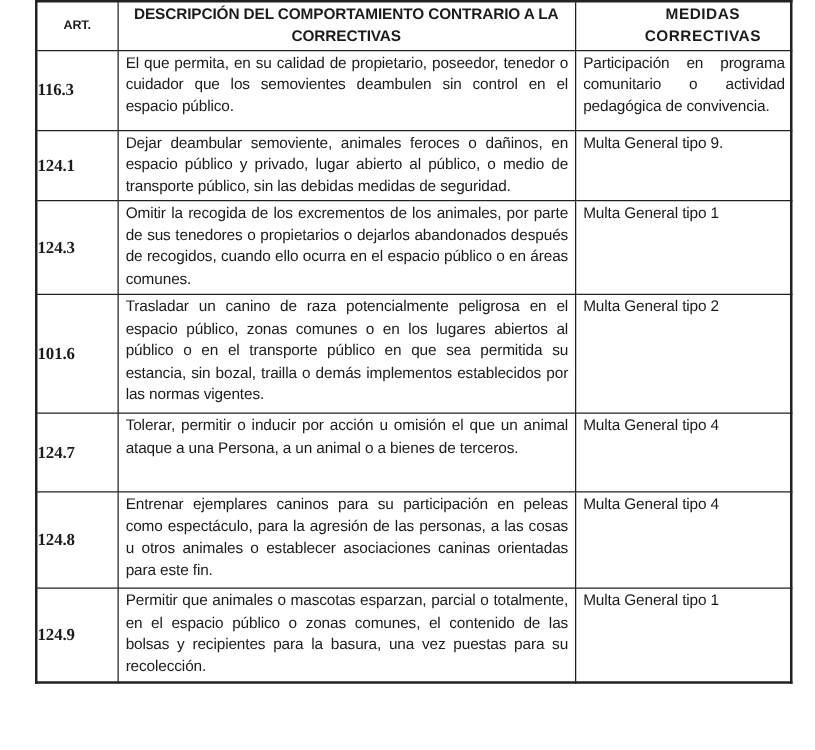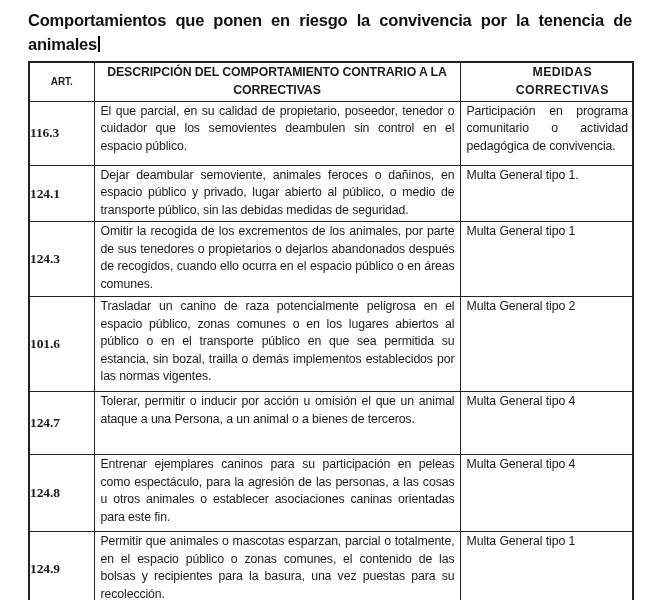--- a/index.html
+++ b/index.html
@@ -80,48 +80,45 @@
   tbody tr:nth-child(4){ height:95px; }
   tbody tr:nth-child(5){ height:63px; }
   tbody tr:nth-child(6){ height:77px; }
   tbody tr:nth-child(7){ height:75px; }
 </style>
 </head>
 <body>
 
 <div class="page">
 
-  <div class="doc-title">
-    <span>Comportamientos que ponen en riesgo la convivencia por la tenencia de animales</span><span class="cursor"></span>
-  </div>
 
   <table class="infractions">
     <colgroup>
       <col style="width:65px">
       <col style="width:366px">
       <col style="width:173px">
     </colgroup>
     <thead>
       <tr>
         <th class="col-art">ART.</th>
         <th class="col-desc">DESCRIPCIÓN DEL COMPORTAMIENTO CONTRARIO A LA CORRECTIVAS</th>
         <th class="col-med">MEDIDAS CORRECTIVAS</th>
       </tr>
     </thead>
     <tbody>
     <tr>
       <td class="art">116.3</td>
-      <td class="desc">El que parcial, en su calidad de propietario, poseedor, tenedor o cuidador que los semovientes deambulen sin control en el espacio público.</td>
+      <td class="desc">El que permita, en su calidad de propietario, poseedor, tenedor o cuidador que los semovientes deambulen sin control en el espacio público.</td>
       <td class="med">Participación en programa comunitario o actividad pedagógica de convivencia.</td>
     </tr>
 
     <tr>
       <td class="art">124.1</td>
       <td class="desc">Dejar deambular semoviente, animales feroces o dañinos, en espacio público y privado, lugar abierto al público, o medio de transporte público, sin las debidas medidas de seguridad.</td>
-      <td class="med">Multa General tipo 1.</td>
+      <td class="med">Multa General tipo 9.</td>
     </tr>
 
     <tr>
       <td class="art">124.3</td>
       <td class="desc">Omitir la recogida de los excrementos de los animales, por parte de sus tenedores o propietarios o dejarlos abandonados después de recogidos, cuando ello ocurra en el espacio público o en áreas comunes.</td>
       <td class="med">Multa General tipo 1</td>
     </tr>
 
     <tr>
       <td class="art">101.6</td>

